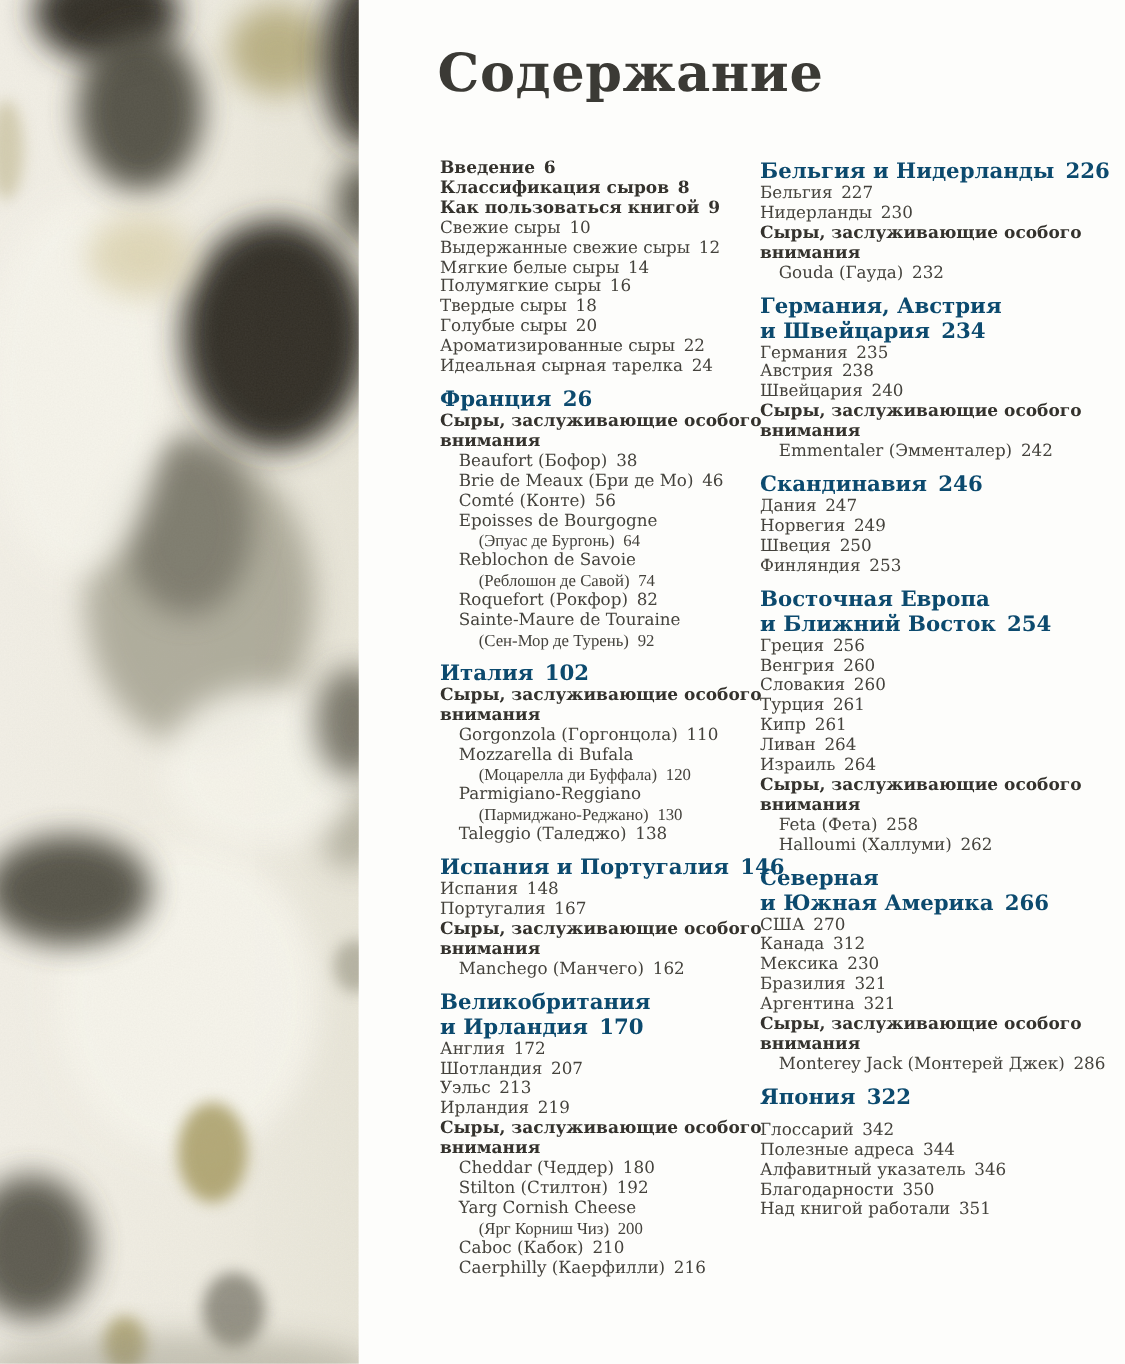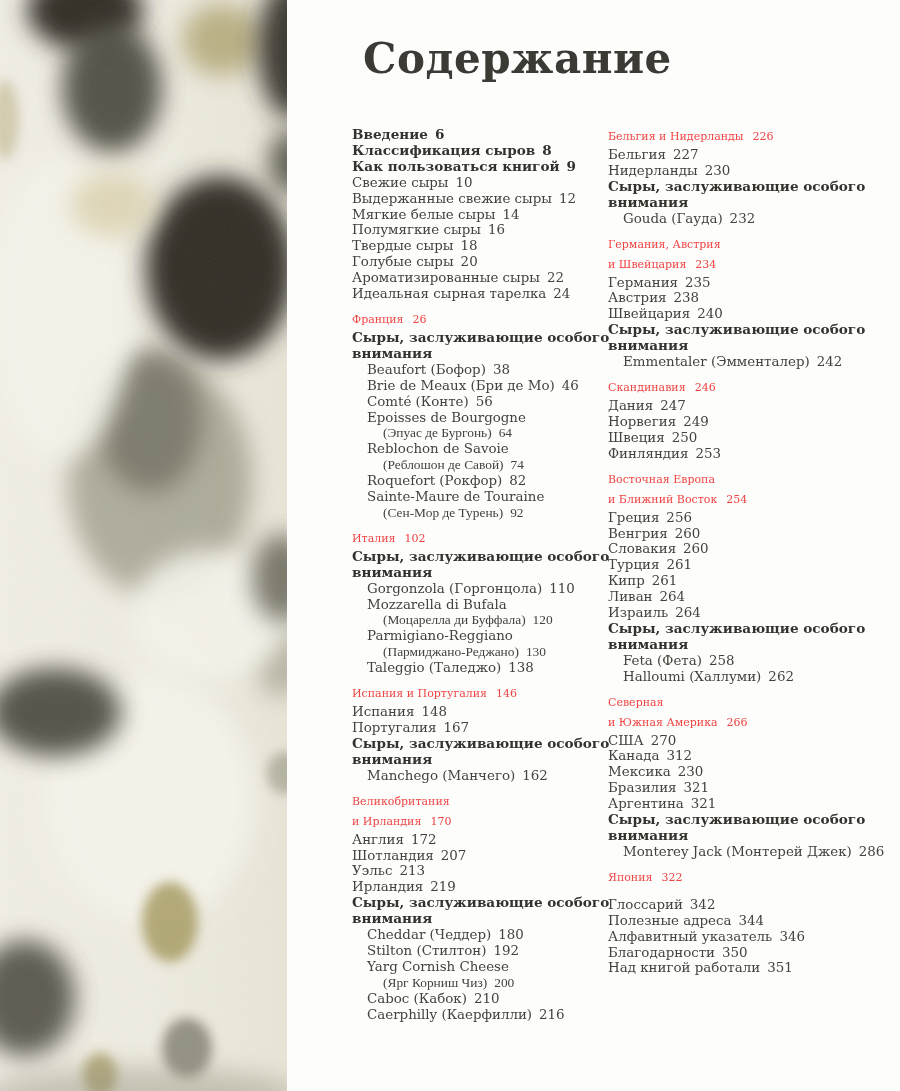--- a/index.html
+++ b/index.html
@@ -5,36 +5,36 @@
   html,body{margin:0;padding:0;}
   body{
     width:900px;height:1091px;position:relative;overflow:hidden;
     background:#fdfdfb;
     font-family:"DejaVu Serif","Liberation Serif",serif;
   }
   .photo{
     position:absolute;left:0;top:0;width:287px;height:1091px;display:block;
   }
   .toc-title{
-    position:absolute;left:363px;top:34px;
+    position:absolute;left:350px;top:34px;
     font-weight:bold;font-size:42px;letter-spacing:0.5px;
     color:#3b3a35;white-space:nowrap;
   }
   .col{position:absolute;top:127px;}
   .col1{left:352px;width:256px;}
   .col2{left:608px;width:292px;}
   .section{margin-bottom:8px;}
   .section.extra-gap{margin-top:9px;}
   .line{
     white-space:nowrap;
     font-size:13.4px;line-height:15.9px;
     color:#44423c;
   }
   .line.s-b{font-weight:bold;color:#34322d;font-size:13.6px;}
-  .line.s-h{font-weight:normal;color:#ef4444;font-size:11px;line-height:20px;}
+  .line.s-h{font-weight:bold;color:#0c4a6e;font-size:17px;line-height:20px;}
   .line.i1{padding-left:15px;}
   .line.i2{padding-left:31px;font-family:Liberation Serif, serif;}
   .page-num{margin-left:7px;}
   .s-h .page-num{margin-left:9px;}
 </style>
 </head>
 <body>
 
 <svg class="photo" viewBox="0 0 287 1091" preserveAspectRatio="none">
   <defs>

